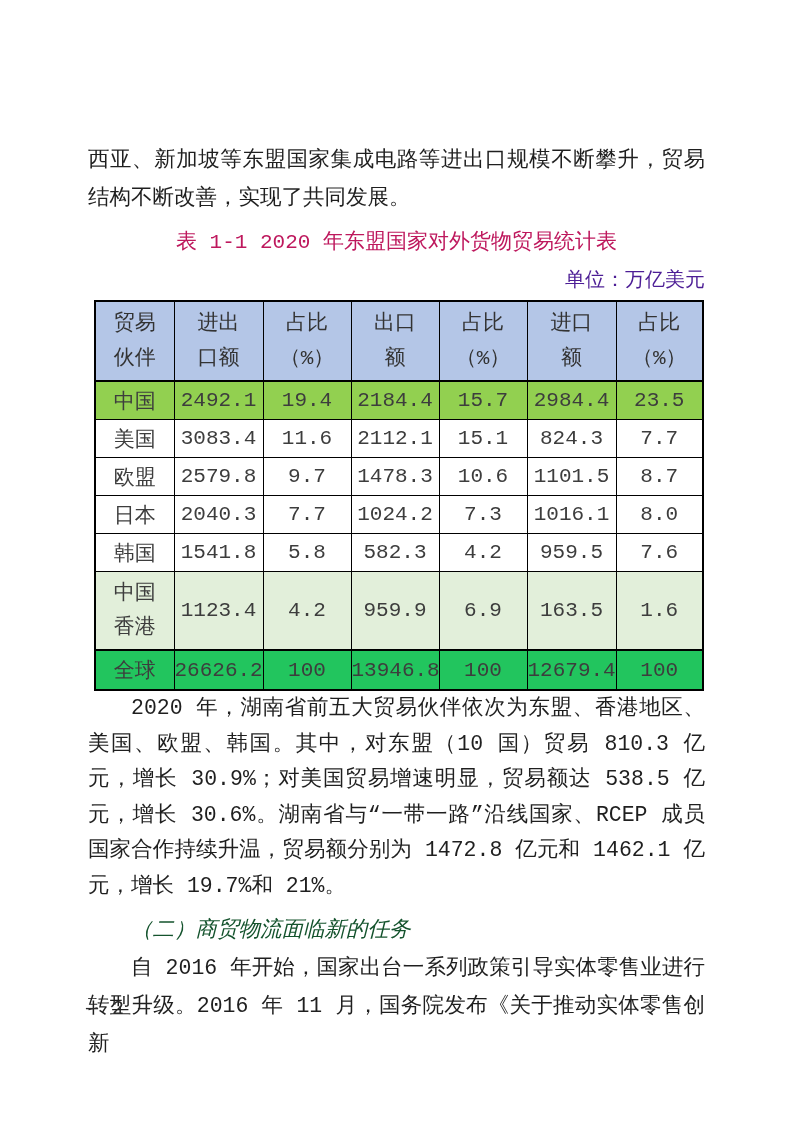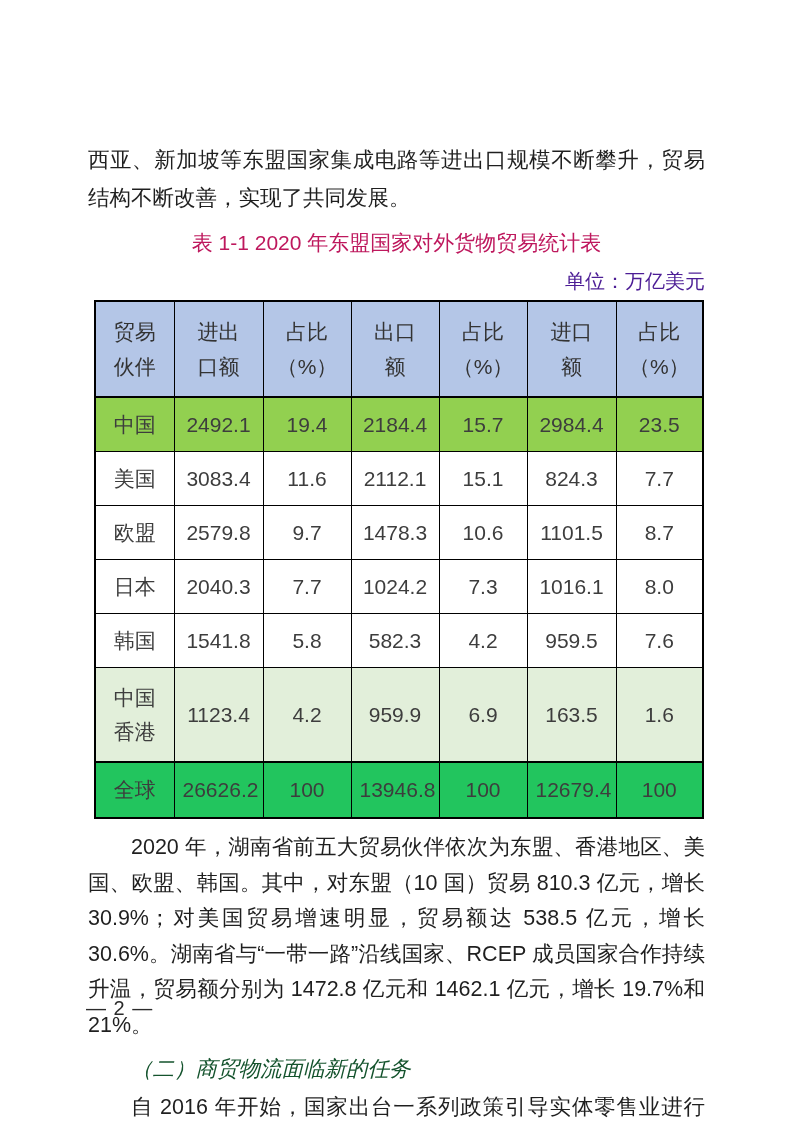--- a/index.html
+++ b/index.html
@@ -1,48 +1,48 @@
 <!DOCTYPE html>
 <html><head>
 <meta charset="utf-8">
 <style>
   html,body { margin:0; padding:0; background:#ffffff; }
   .page {
     position:relative; width:793px; height:1122px; background:#ffffff;
-    font-family:Liberation Sans, sans-serif;
+    font-family:Liberation Mono, monospace;
     color:#1f1f1f; overflow:hidden;
   }
   .content { position:absolute; left:88px; top:0; width:617px; }
 
   .para {
     font-size:21.5px; line-height:38px; text-align:justify;
     text-justify:inter-ideograph; margin:0;
   }
   .para-indent { text-indent:2em; }
   .p1 { margin-top:141px; }
-  .p2 { margin-top:11px; line-height:35.5px; }
+  .p2 { line-height:35.5px; }
   .p3 { line-height:38px; }
 
   .table-caption {
     text-align:center; font-size:21px; line-height:30px; margin-top:11px;
     color:#be185d;
   }
   .unit-label {
     text-align:right; font-size:20px; line-height:30px; margin-top:8px;
     color:#4c1d95;
   }
 
   table.trade {
     border-collapse:collapse; table-layout:fixed;
     width:608px; margin-left:6px; margin-top:4px;
     font-size:21px; color:#3d3d3d;
   }
   table.trade td, table.trade th {
     border:1px solid #000; text-align:center; vertical-align:middle;
-    padding:8px; font-weight:normal;
+    padding:0; font-weight:normal;
   }
   table.trade { border:2px solid #000; }
   tr.hdr th {
     background:#b4c6e7; height:78px; line-height:35px;
     white-space:pre-line; border-bottom:2.5px solid #000; color:#333;
   }
   tr.data-row td { height:37px; }
   tr.row-green td { background:#92d050; }
   tr.row-pale td { background:#e2efda; height:77px; }
   tr.row-yellow td { background:#22c55e; height:38px; border-top:2.5px solid #000; }

